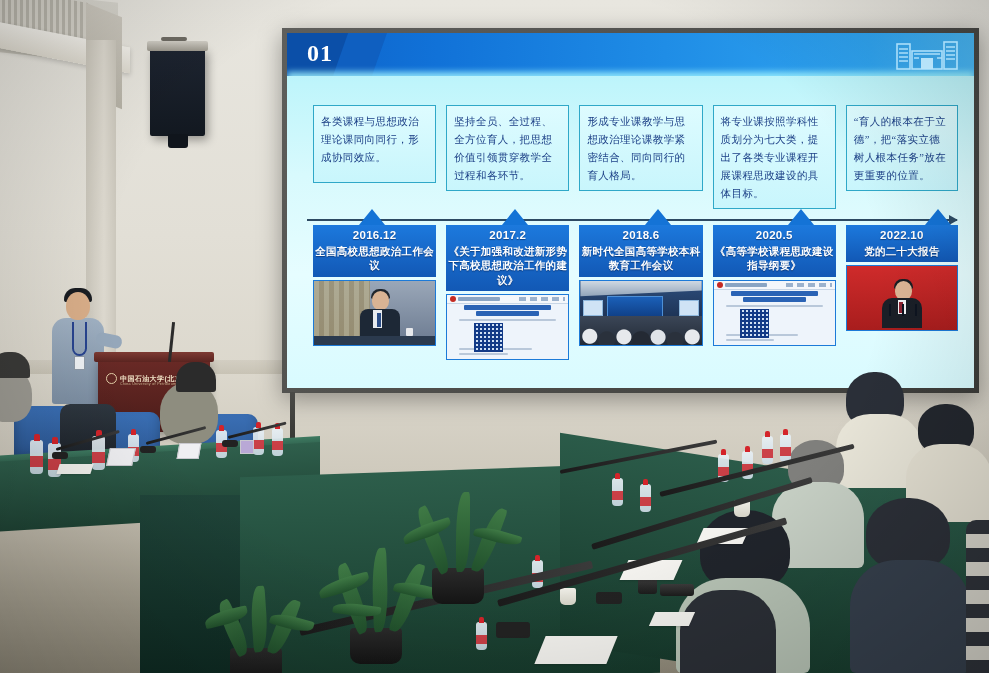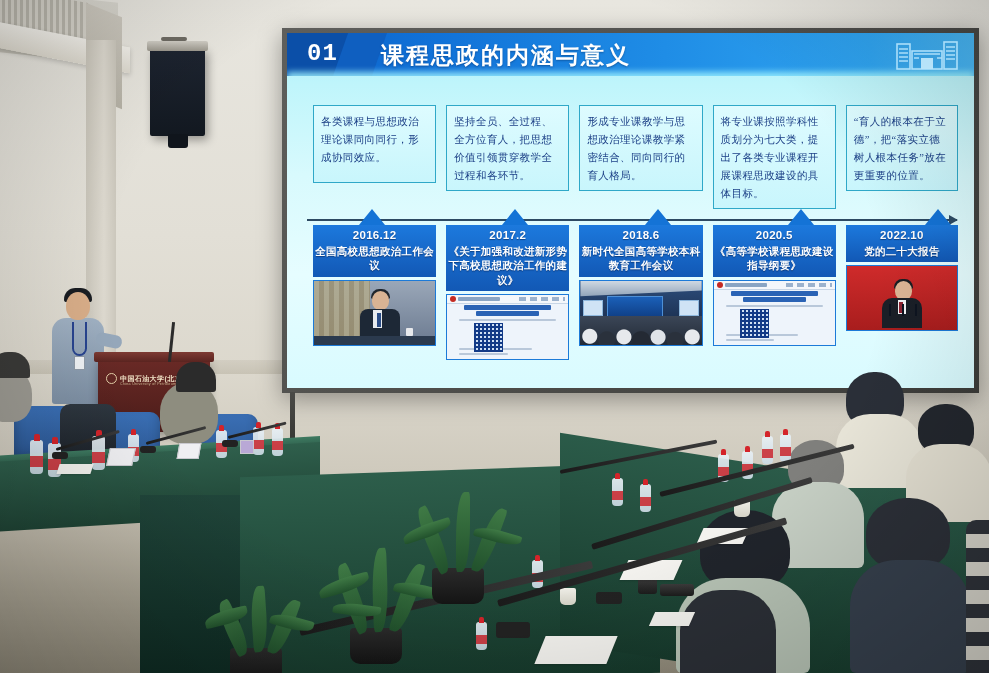--- a/index.html
+++ b/index.html
@@ -93,21 +93,21 @@
     clip-path: polygon(0 0, 100% 0, 72% 100%, 0 100%);
   }
   .hdr-chevron2{
     position:absolute; left:46px; top:0; width:54px; height:100%;
     background:#0f5fc0;
     clip-path: polygon(28% 0, 100% 0, 72% 100%, 0 100%);
   }
   .hdr-num{
     position:absolute; left:20px; top:7px; z-index:3;
     color:#fff; font-size:24px; font-weight:bold; letter-spacing:1px;
-    font-family:Liberation Mono, monospace;
+    font-family:Liberation Serif, serif;
   }
   .hdr-title{
     position:absolute; left:94px; top:7px; z-index:3;
     color:#ffffff; font-size:23px; font-weight:bold; letter-spacing:2px;
     text-shadow:0 1px 2px rgba(0,40,90,.45);
   }
   .hdr-icon{ position:absolute; right:14px; top:5px; z-index:3; opacity:.85; }
   .hdr-glow{
     position:absolute; left:0; bottom:-6px; width:100%; height:10px;
     background:rgba(160,245,255,.85); filter:blur(3px);
@@ -499,21 +499,20 @@
     <div class="speaker-mount"></div>
   </div>
 
   <div class="screen-frame">
     <div class="slide">
 
       <div class="slide-header">
         <div class="hdr-chevron"></div>
         <div class="hdr-chevron2"></div>
         <div class="hdr-num">01</div>
-        <div class="hdr-title">课程思政的内涵与意义</div>
         <div class="hdr-icon">
           <svg width="66" height="33" viewBox="0 0 66 33">
             <g fill="none" stroke="#bfeaff" stroke-width="1.6">
               <rect x="3" y="6" width="13" height="25"></rect>
               <rect x="50" y="4" width="13" height="27"></rect>
               <rect x="18" y="13" width="30" height="18"></rect>
               <rect x="27" y="20" width="12" height="11" fill="#cdf0ff" stroke="none"></rect>
               <path d="M5 11h9M5 15h9M5 19h9M5 23h9M52 9h9M52 13h9M52 17h9M52 21h9"></path>
               <path d="M20 16h26M20 20h5M43 20h5"></path>
             </g>

